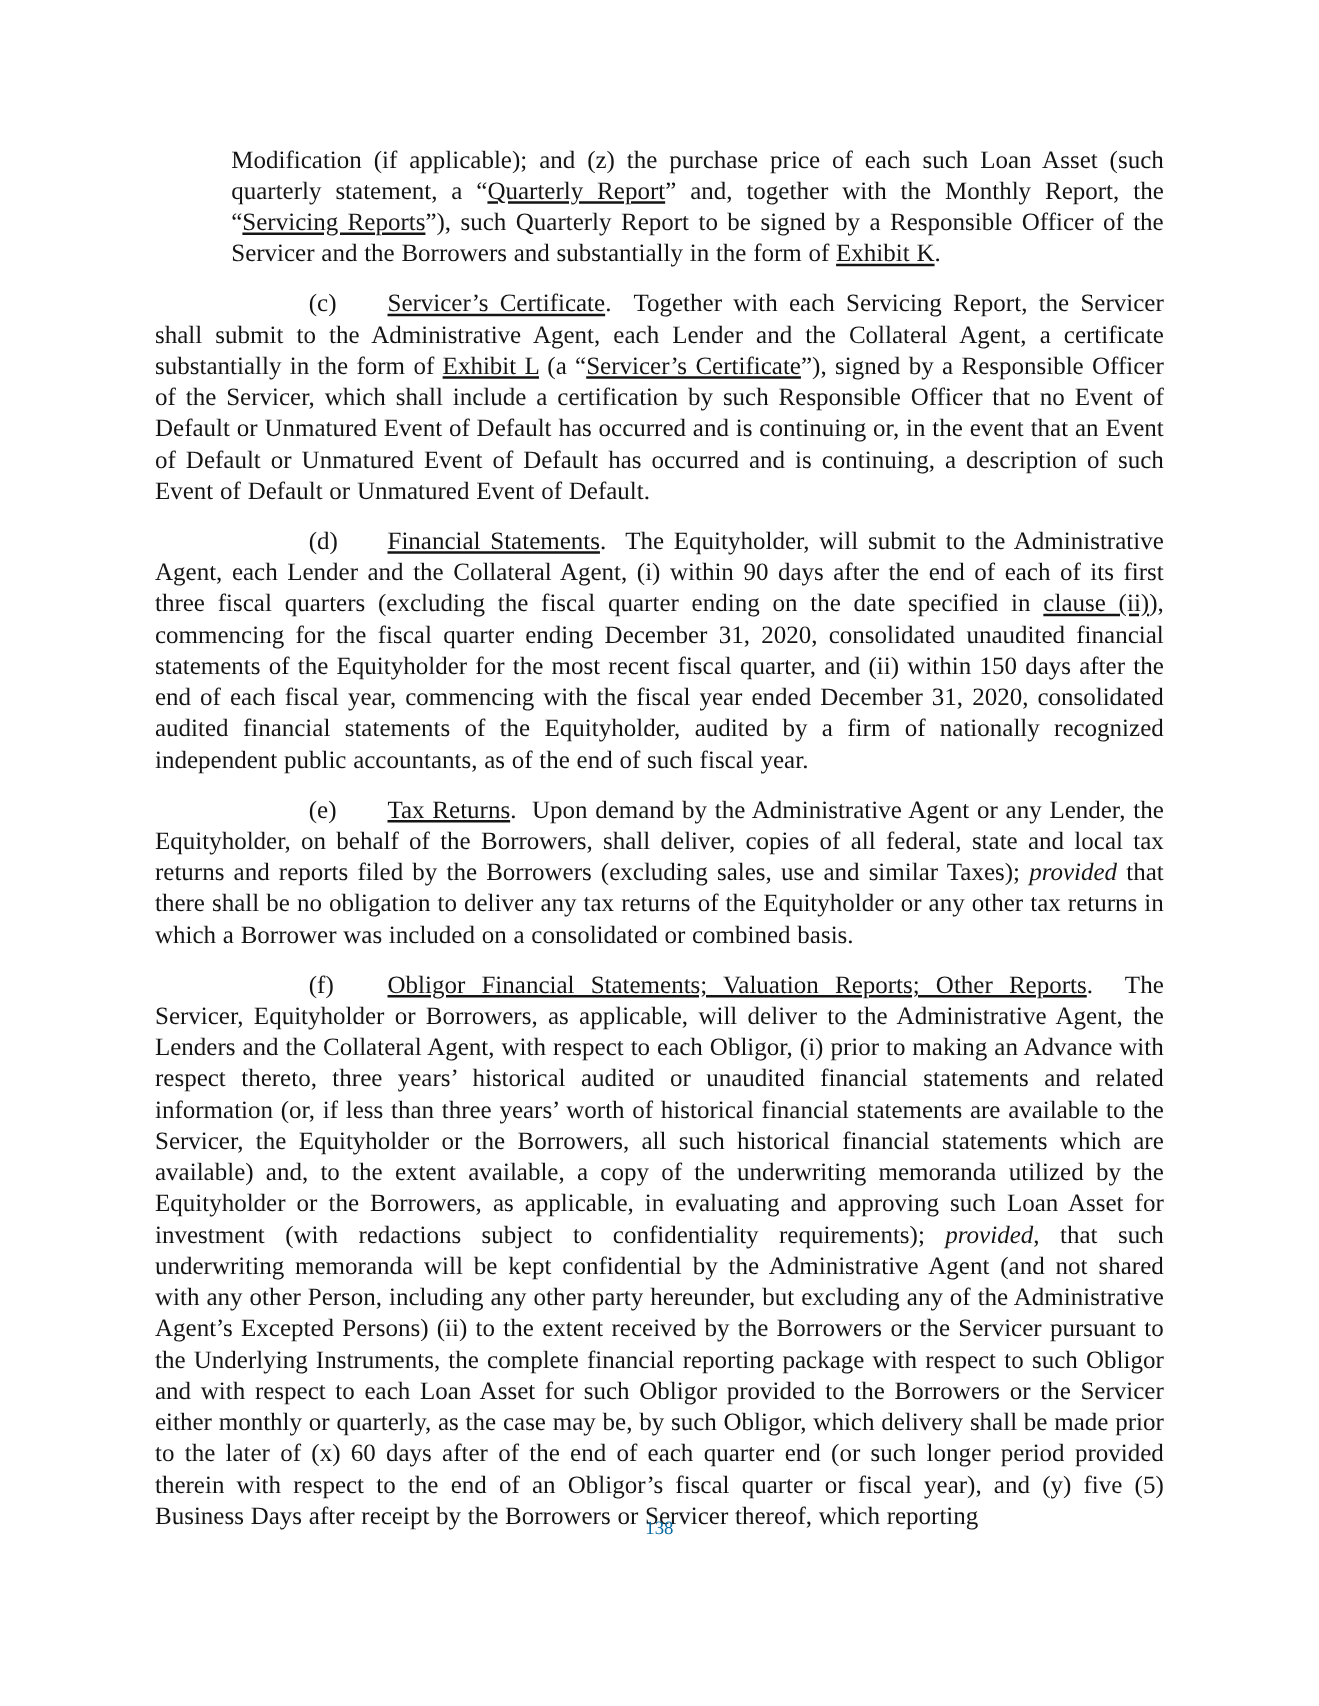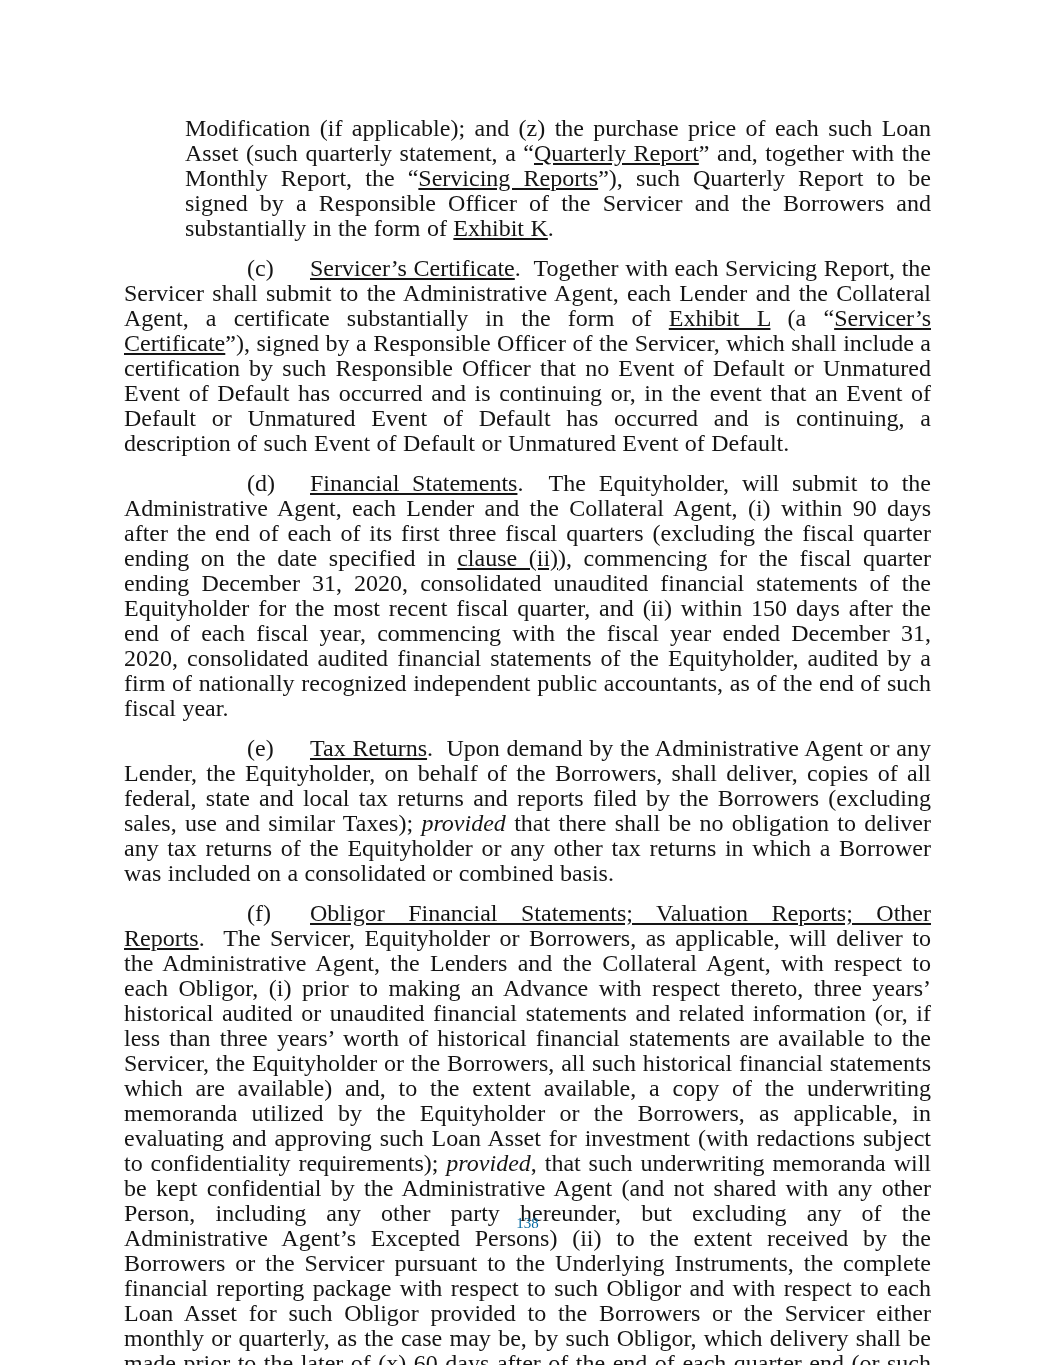--- a/index.html
+++ b/index.html
@@ -20,21 +20,21 @@
     background: #ffffff;
   }
   .doc-body {
     position: absolute;
     left: 124px;
     top: 116px;
     width: 807px;
   }
   .para {
     margin: 0 0 15px 0;
-    font-size: 24px;
+    font-size: 20px;
     line-height: 25px;
     text-align: justify;
     text-indent: 123px;
     word-spacing: 0.02em;
     font-family: Liberation Serif, serif;
   }
   .para.block-indent {
     margin-left: 61px;
     width: 746px;
     text-indent: 0;

